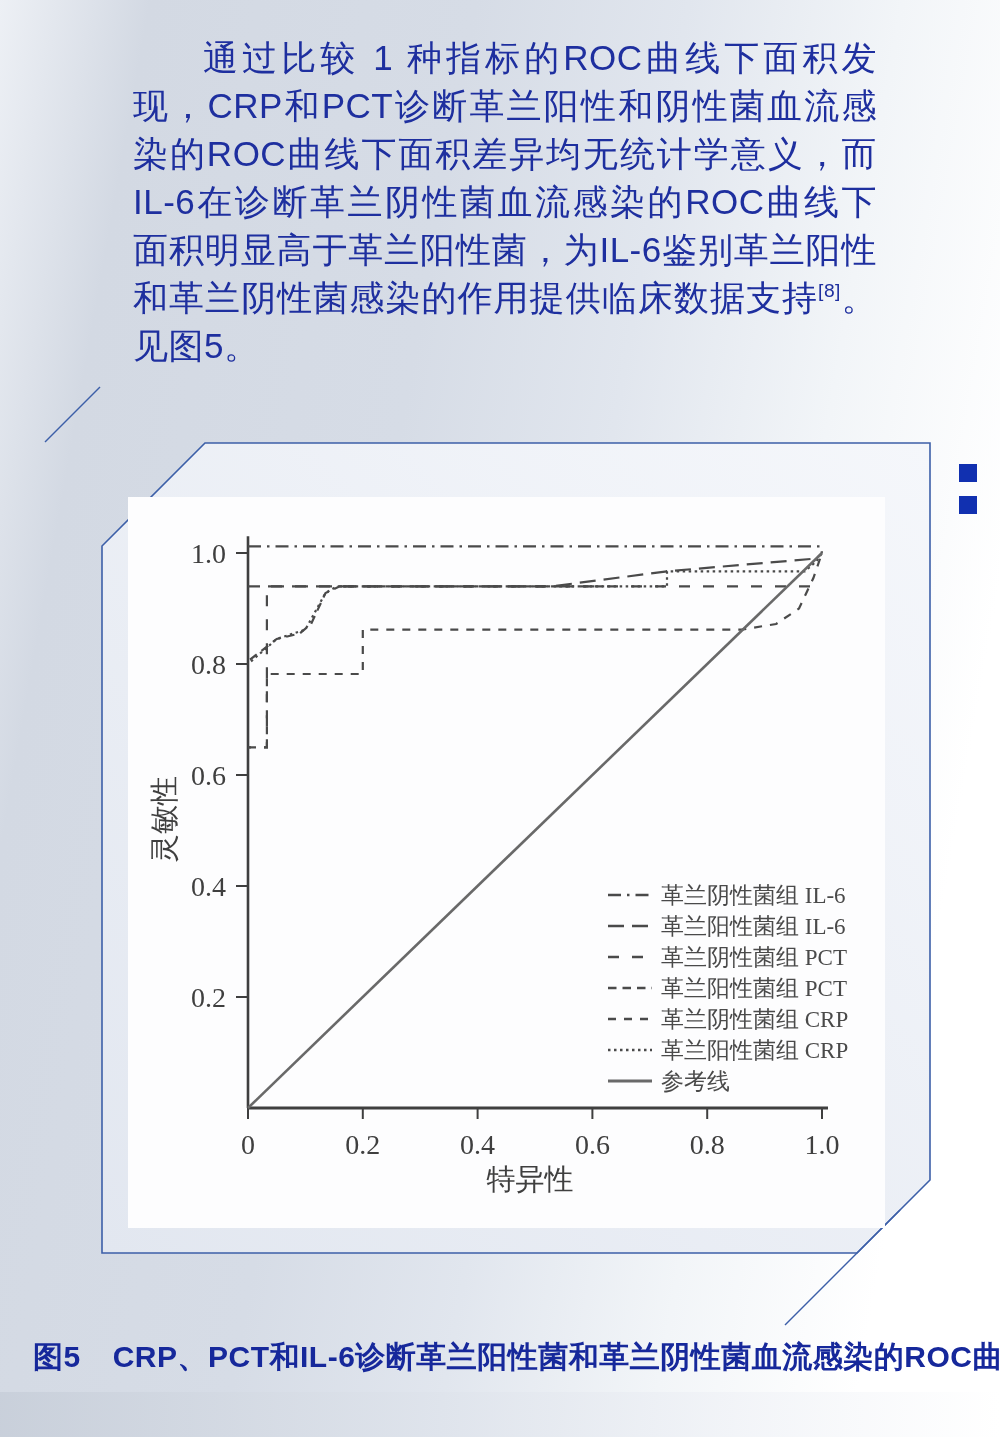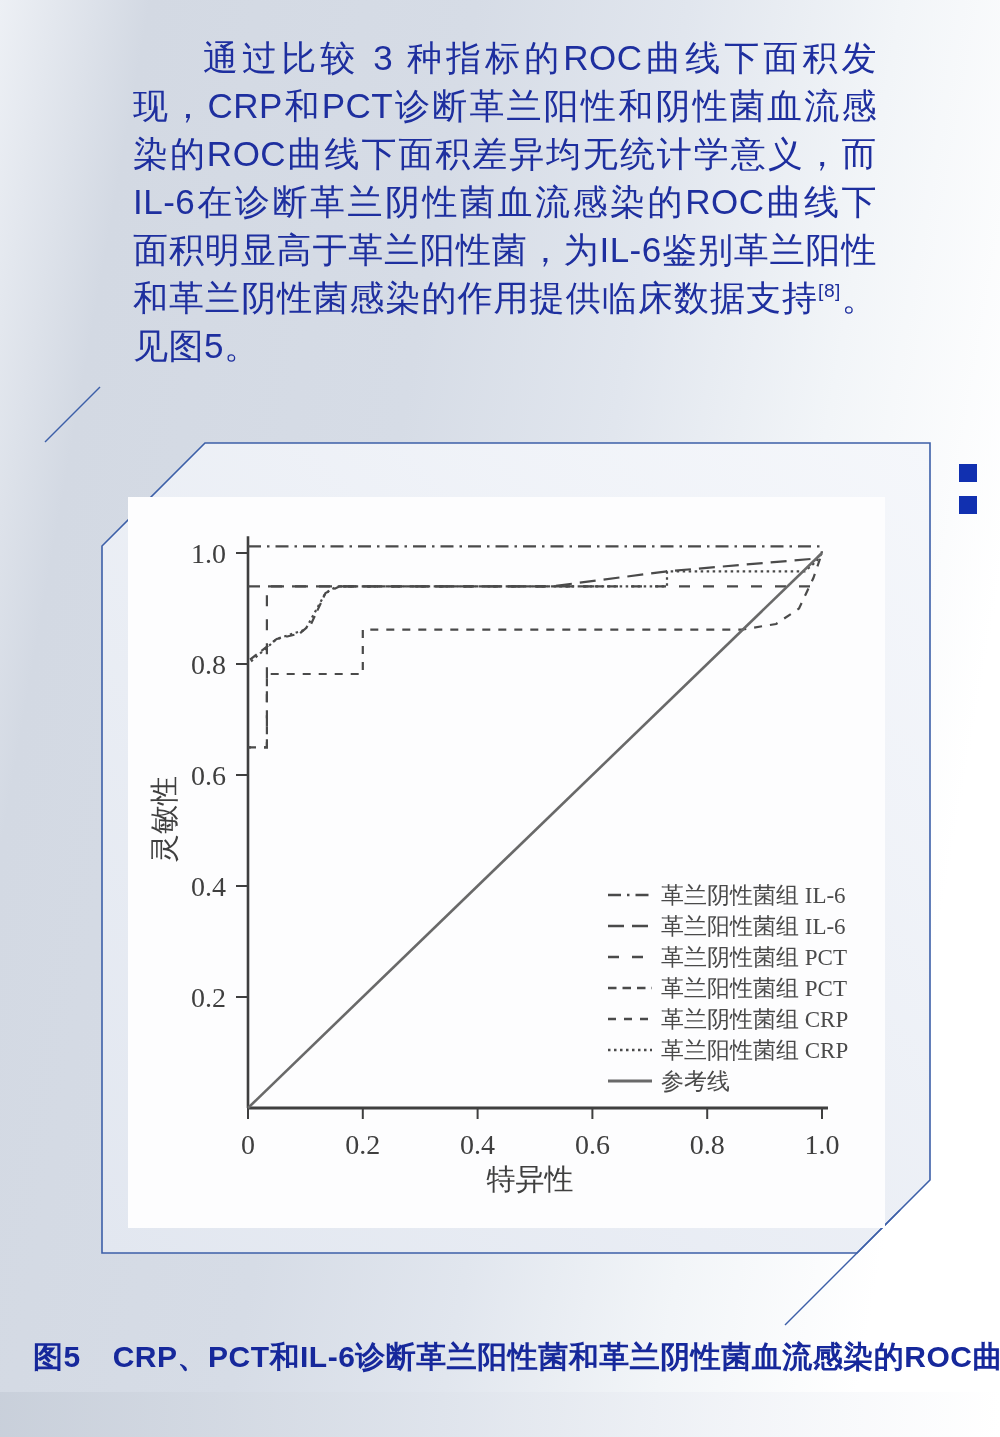--- a/index.html
+++ b/index.html
@@ -35,21 +35,21 @@
     position:absolute;left:0;top:1392px;width:1000px;height:45px;
     background:linear-gradient(to right,#c7ced9 0%,#dfe4ec 45%,#f2f4f8 75%,#ffffff 100%);
     opacity:.85;
   }
 </style>
 </head>
 <body>
 
 <div class="page">
 
-  <div class="para-block"><span>通过比较 3 种指标的ROC曲线下面积发现，CRP和PCT诊断革兰阳性和阴性菌血流感染的ROC曲线下面积差异均无统计学意义，而IL-6在诊断革兰阴性菌血流感染的ROC曲线下面积明显高于革兰阳性菌，为IL-6鉴别革兰阳性和革兰阴性菌感染的作用提供临床数据支持</span><sup>[8]</sup><span>。见图5。</span></div>
+  <div class="para-block"><span>通过比较 1 种指标的ROC曲线下面积发现，CRP和PCT诊断革兰阳性和阴性菌血流感染的ROC曲线下面积差异均无统计学意义，而IL-6在诊断革兰阴性菌血流感染的ROC曲线下面积明显高于革兰阳性菌，为IL-6鉴别革兰阳性和革兰阴性菌感染的作用提供临床数据支持</span><sup>[8]</sup><span>。见图5。</span></div>
 
   <svg class="card-outline" width="1000" height="1437" viewBox="0 0 1000 1437">
     <defs>
       <linearGradient id="cardfill" x1="0" y1="1" x2="1" y2="0">
         <stop offset="0" stop-color="#e2e7f0"></stop>
         <stop offset="1" stop-color="#f5f7fb"></stop>
       </linearGradient>
     </defs>
     <path d="M205,443 H930 V1180 L857,1253 H102 V546 Z" fill="url(#cardfill)" stroke="#3c5fa8" stroke-width="1.6"></path>
     <line x1="45" y1="442" x2="100" y2="387" stroke="#3c5fa8" stroke-width="1.4"></line>

